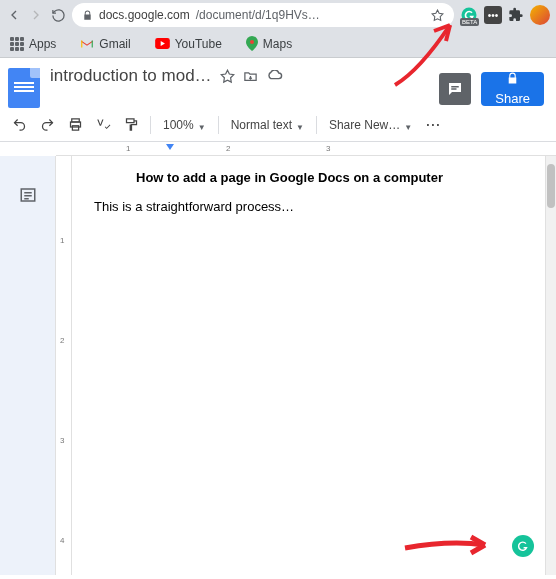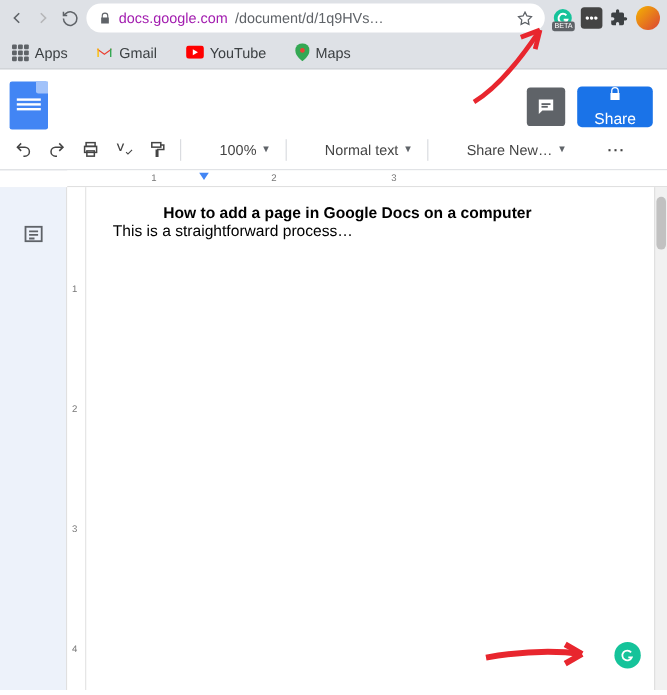--- a/index.html
+++ b/index.html
@@ -5,21 +5,21 @@
   * { box-sizing: border-box; margin: 0; padding: 0; font-family: Arial, sans-serif; }
   body { width: 556px; height: 579px; background: #fff; overflow: hidden; position: relative; }
 
   
   .chrome { background: #dee1e6; width: 100%; }
   .chrome-row1 { display: flex; align-items: center; height: 30px; padding: 0 6px; gap: 6px; }
   .chrome-row2 { display: flex; align-items: center; height: 28px; padding: 0 10px; gap: 24px; background: #dee1e6; border-bottom: 1px solid #c9cccf; }
   .nav-icon { width: 16px; height: 16px; color: #5f6368; display: flex; align-items: center; justify-content: center; }
   .nav-icon.d { color: #b5b6b8; }
   .addr { flex: 1; display: flex; align-items: center; background: #fff; border-radius: 14px; height: 24px; padding: 0 10px; gap: 6px; color: #3c4043; font-size: 12px; }
-  .addr .host { color: #a21caf; }
+  .addr .host { color: #404040; }
   .addr .path { color: #5f6368; }
   .ext { width: 18px; height: 18px; position: relative; }
   .beta-badge { position: absolute; bottom: -2px; left: 0; background: #5f6368; color: #fff; font-size: 6px; padding: 1px 2px; border-radius: 2px; }
   .avatar { width: 20px; height: 20px; border-radius: 50%; background: linear-gradient(135deg,#f4b400,#db4437); }
   .bm-item { display: flex; align-items: center; gap: 5px; font-size: 12px; color: #3c4043; }
   .apps-icon { width: 14px; height: 14px; display: grid; grid-template: repeat(3,1fr)/repeat(3,1fr); gap: 1px; }
   .apps-icon span { background: #5f6368; border-radius: 1px; }
 
   
   .docs { background: #fff; }
@@ -34,37 +34,37 @@
   .menu-row { display: flex; gap: 2px; margin-top: 2px; }
   .menu-item { font-size: 13px; color: #202124; padding: 3px 6px; }
   .head-right { display: flex; align-items: center; gap: 10px; padding-top: 6px; }
   .comment-btn { width: 32px; height: 32px; background: #5f6368; border-radius: 3px; display: flex; align-items: center; justify-content: center; }
   .share-btn { background: #1a73e8; color: #fff; border-radius: 4px; height: 34px; padding: 0 14px; display: flex; align-items: center; gap: 6px; font-size: 13px; font-weight: 500; flex-direction: column; }
 
   
   .toolbar { display: flex; align-items: center; height: 34px; padding: 0 8px; gap: 6px; border-bottom: 1px solid #dadce0; color: #444; }
   .tb-ic { width: 22px; height: 22px; display: flex; align-items: center; justify-content: center; color: #444; }
   .tb-sep { width: 1px; height: 18px; background: #dadce0; margin: 0 2px; }
-  .tb-sel { display: flex; align-items: center; gap: 4px; font-size: 12px; padding: 0 4px; margin-left: 20px; }
+  .tb-sel { display: flex; align-items: flex-end; gap: 4px; font-size: 12px; padding: 0 4px; }
   .tb-arrow { font-size: 8px; color: #5f6368; }
 
   
   .ruler { height: 14px; background: #fff; border-bottom: 1px solid #e0e0e0; position: relative; margin-left: 56px; font-size: 8px; color: #777; }
   .ruler .tabstop { position: absolute; top: 2px; width: 0; height: 0; border-left: 4px solid transparent; border-right: 4px solid transparent; border-top: 6px solid #4285f4; }
 
   
   .canvas-wrap { display: flex; height: calc(100% - 30px - 28px - 54px - 34px - 14px); background: #f1f1f1; position: relative; }
   .gutter { width: 56px; background: #edf2fa; border-right: 1px solid #e0e0e0; display: flex; justify-content: center; padding-top: 30px; }
   .outline-ic { color: #5f6368; }
   .vruler { width: 16px; background: #fff; border-right: 1px solid #e0e0e0; position: relative; font-size: 8px; color: #777; }
   .page { flex: 1; background: #fff; padding: 0 0 0 8px; overflow: hidden; position: relative; }
   .doc-body { padding: 0 20px 0 14px; font-family: "Times New Roman", Times, serif; font-size: 13px; color: #000; }
   .line0 { text-decoration: line-through; color: #000; white-space: nowrap; padding-top: 0; }
   .line1 { font-weight: bold; margin-top: 14px; padding-left: 42px; }
-  .line2 { }
+  .line2 { margin-top: 14px; }
   .vscroll { width: 11px; background: #f1f1f1; border-left: 1px solid #e0e0e0; position: relative; }
   .vscroll-thumb { position: absolute; top: 8px; left: 1px; right: 1px; height: 44px; background: #c1c1c1; border-radius: 5px; }
 
   
   .grammarly { position: absolute; right: 22px; bottom: 22px; width: 22px; height: 22px; border-radius: 50%; background: #15c39a; display: flex; align-items: center; justify-content: center; }
 
   
   .arrow { position: absolute; pointer-events: none; }
 
   svg { display: block; }
@@ -156,20 +156,39 @@
         </svg>
         <span>Maps</span>
       </div>
   </div>
 </div>
 
 <div class="docs">
   <div class="docs-head">
     <div class="docs-logo"></div>
     <div class="title-area">
+      <div class="title-row">
+        <div class="doc-title">introduction to mod…</div>
+        <div class="title-ic">
+            <svg width="15" height="15" viewBox="0 0 24 24" fill="none" stroke="currentColor" stroke-width="2">
+              <path d="M12 2l3 6 7 1-5 5 1 7-6-3-6 3 1-7-5-5 7-1 3-6z"></path>
+            </svg>
+          </div>
+        <div class="title-ic">
+            <svg width="15" height="15" viewBox="0 0 24 24" fill="none" stroke="currentColor" stroke-width="2">
+              <path d="M3 6h6l2 2h10v10H3z"></path>
+              <path d="M12 11v5m-2-2 2 2 2-2"></path>
+            </svg>
+          </div>
+        <div class="title-ic">
+            <svg width="17" height="13" viewBox="0 0 24 18" fill="none" stroke="currentColor" stroke-width="2">
+              <path d="M18 12a4 4 0 0 0 0-8 6 6 0 0 0-11-1 5 5 0 0 0 0 9h11z"></path>
+            </svg>
+          </div>
+      </div>
     </div>
     <div class="head-right">
       <div class="comment-btn">
           <svg width="18" height="18" viewBox="0 0 24 24" fill="#fff">
             <path d="M4 4h16v12H8l-4 4z"></path>
             <rect x="7" y="8" width="10" height="2" fill="#5f6368"></rect>
             <rect x="7" y="11" width="7" height="2" fill="#5f6368"></rect>
           </svg>
         </div>
       <div class="share-btn">

